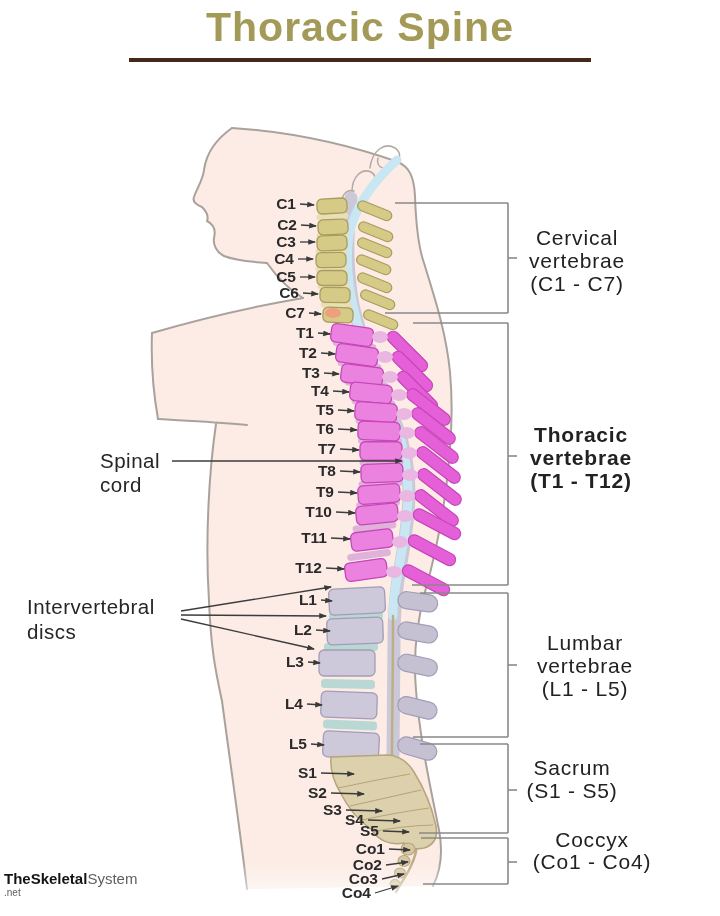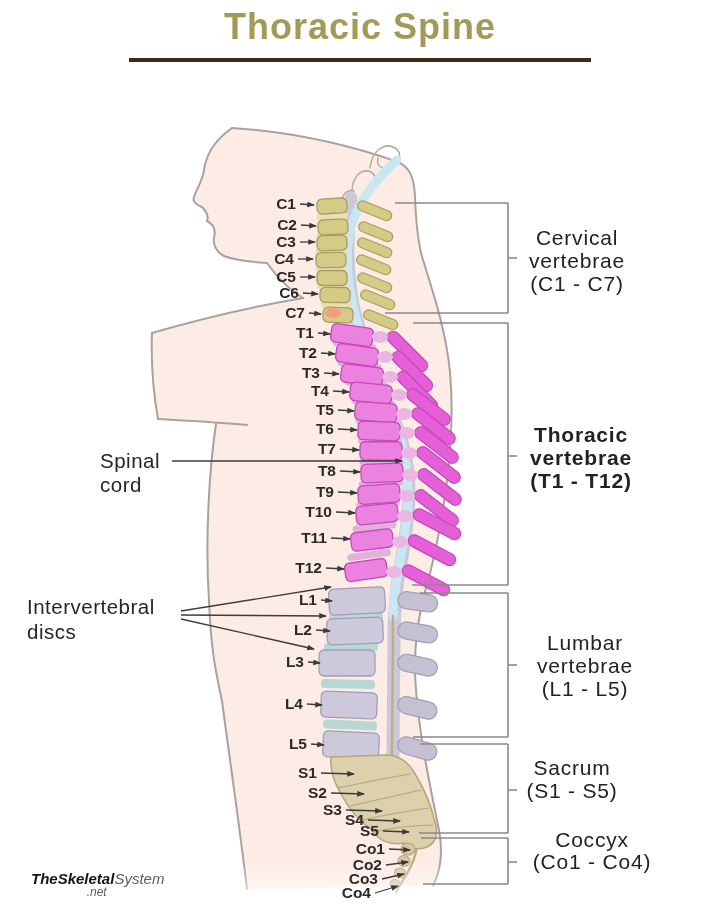--- a/index.html
+++ b/index.html
@@ -1,24 +1,24 @@
 <!DOCTYPE html>
 <html><head>
 <meta charset="utf-8">
 <style>
   html,body{margin:0;padding:0;background:#ffffff;}
   .stage{position:relative;width:720px;height:916px;background:#fff;overflow:hidden;
          font-family:"Liberation Sans","DejaVu Sans",sans-serif;}
   .title-block{position:absolute;top:2px;left:0;width:720px;text-align:center;z-index:5;}
-  .title-line{font-size:36px;font-weight:700;letter-spacing:1px;color:#a49a58;line-height:50px;}
+  .title-line{font-size:41px;font-weight:700;letter-spacing:1px;color:#a49a58;line-height:50px;}
   .title-underline{width:462px;height:4px;background:#44281c;margin:6px auto 0 auto;}
-  .watermark{position:absolute;left:31px;top:871px;z-index:6;line-height:15px;font-style:italic;}
+  .watermark{position:absolute;left:4px;top:871px;z-index:6;line-height:15px;}
   .wm-bold{font-size:15px;font-weight:700;color:#141414;}
   .wm-light{font-size:15px;font-weight:400;color:#5f5f5f;}
-  .wm-tld{display:block;text-align:center;font-size:12px;color:#5f5f5f;margin-top:-1px;padding-right:2px;}
+  .wm-tld{display:block;text-align:left;font-size:10px;color:#5f5f5f;margin-top:-1px;padding-right:2px;}
   svg text{font-family:"Liberation Sans","DejaVu Sans",sans-serif;}
   .v-label{font-size:15.5px;font-weight:700;fill:#2a2a2a;}
   .side-label{font-size:20.5px;fill:#262626;letter-spacing:0.5px;}
   .bracket-label{font-size:21px;fill:#222222;letter-spacing:0.8px;}
 </style>
 </head>
 <body>
 
 <div class="stage">
 

